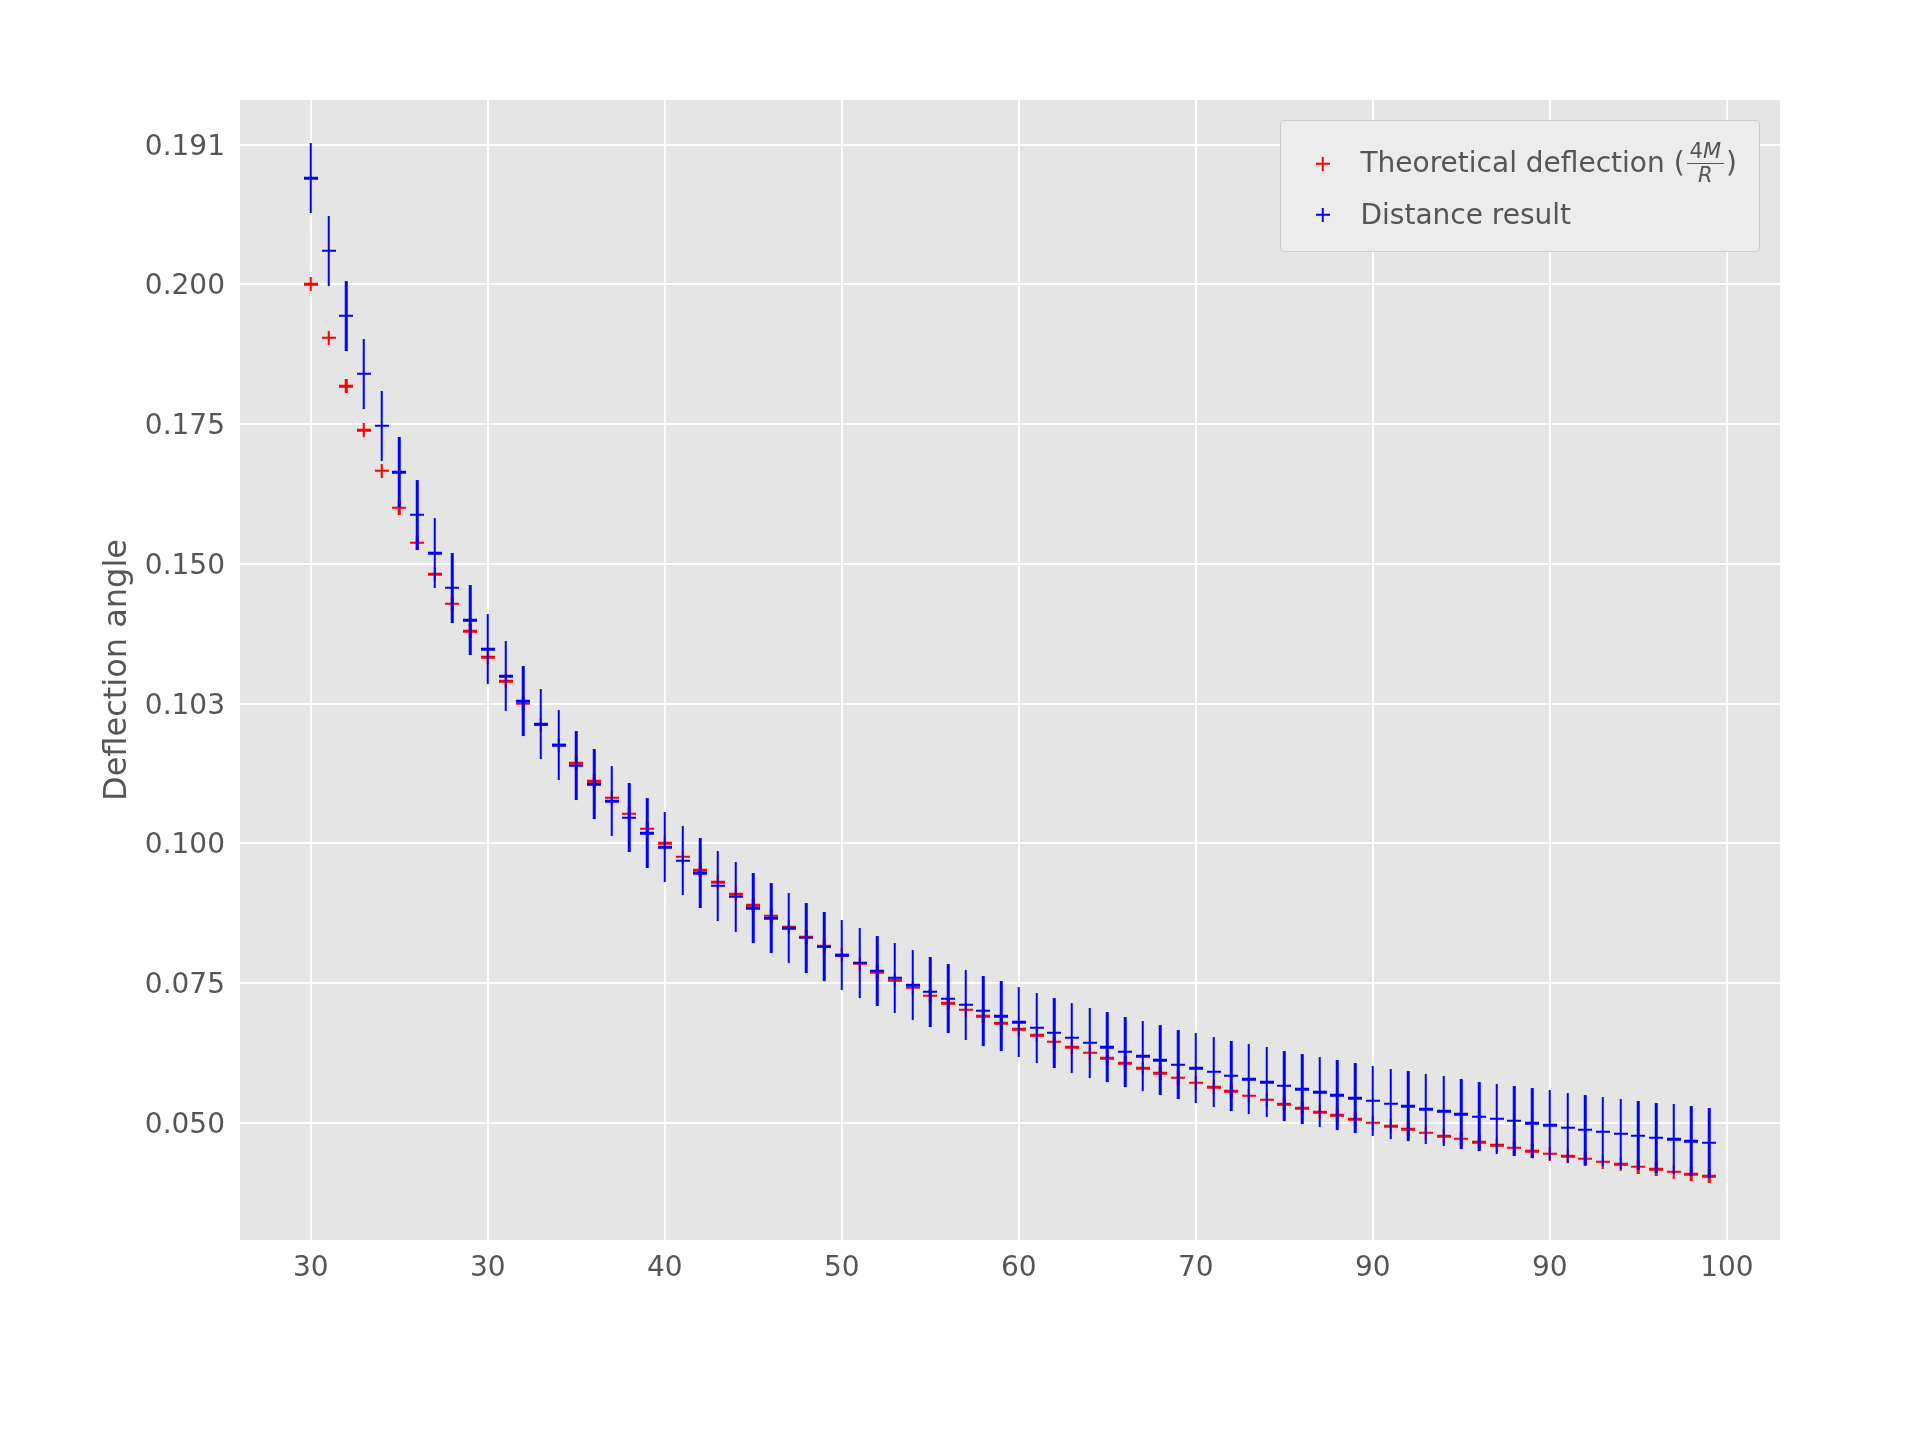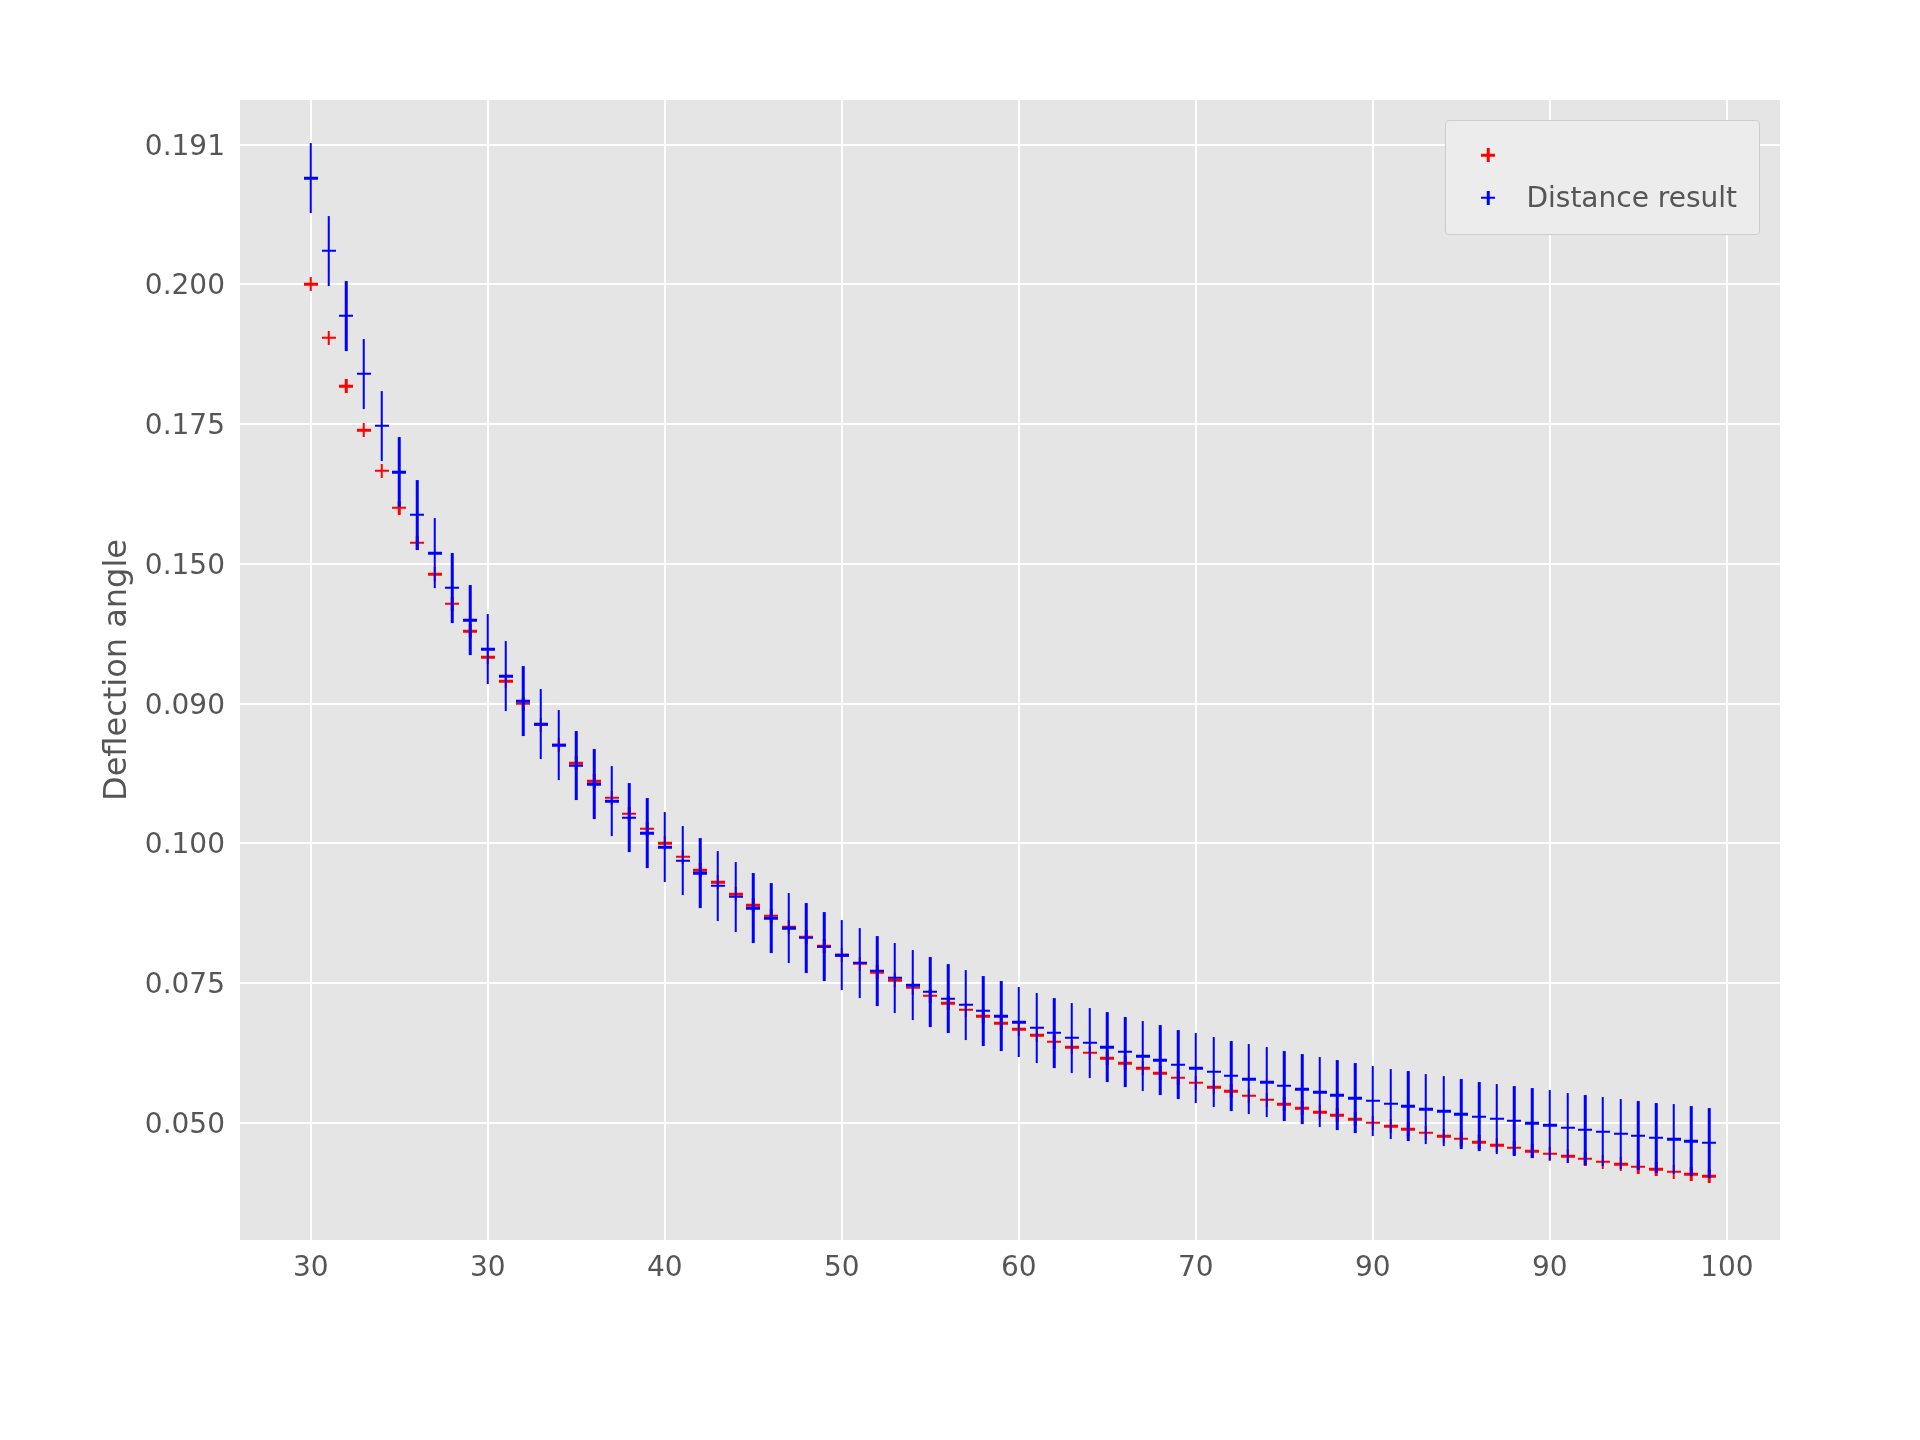--- a/index.html
+++ b/index.html
@@ -821,20 +821,21 @@
           <div class="hbar" style="width: 14px;"></div>
           <div class="vbar" style="height: 69.8824px;"></div>
         </div>
       </div>
     <div class="legend">
       <div class="legend-row">
         <span class="legend-marker" style="color:#ff0000">
           <span class="hbar"></span>
             <span class="vbar"></span>
         </span>
+        <span id="legend-label-0">Theoretical deflection (<span class="frac"><span class="num">4<i>M</i></span><span class="den"><i>R</i></span></span>)</span>
       </div>
       <div class="legend-row">
         <span class="legend-marker" style="color:#0000ff">
           <span class="hbar"></span>
             <span class="vbar"></span>
         </span>
         <span id="legend-label-1">Distance result</span>
       </div>
     </div>
   </div>
@@ -848,20 +849,20 @@
       <div class="tick-x" style="left: 1195.86px;">70</div>
       <div class="tick-x" style="left: 1372.87px;">90</div>
       <div class="tick-x" style="left: 1549.89px;">90</div>
       <div class="tick-x" style="left: 1726.9px;">100</div>
     </div>
 
   <div id="yticks">
       <div class="tick-y" style="top: 1122.65px;">0.050</div>
       <div class="tick-y" style="top: 982.941px;">0.075</div>
       <div class="tick-y" style="top: 843.235px;">0.100</div>
-      <div class="tick-y" style="top: 703.529px;">0.090</div>
+      <div class="tick-y" style="top: 703.529px;">0.103</div>
       <div class="tick-y" style="top: 563.824px;">0.150</div>
       <div class="tick-y" style="top: 424.118px;">0.175</div>
       <div class="tick-y" style="top: 284.412px;">0.200</div>
       <div class="tick-y" style="top: 144.706px;">0.191</div>
     </div>
   <div class="y-axis-label">Deflection angle</div>
 </div>
 
 </body></html>

